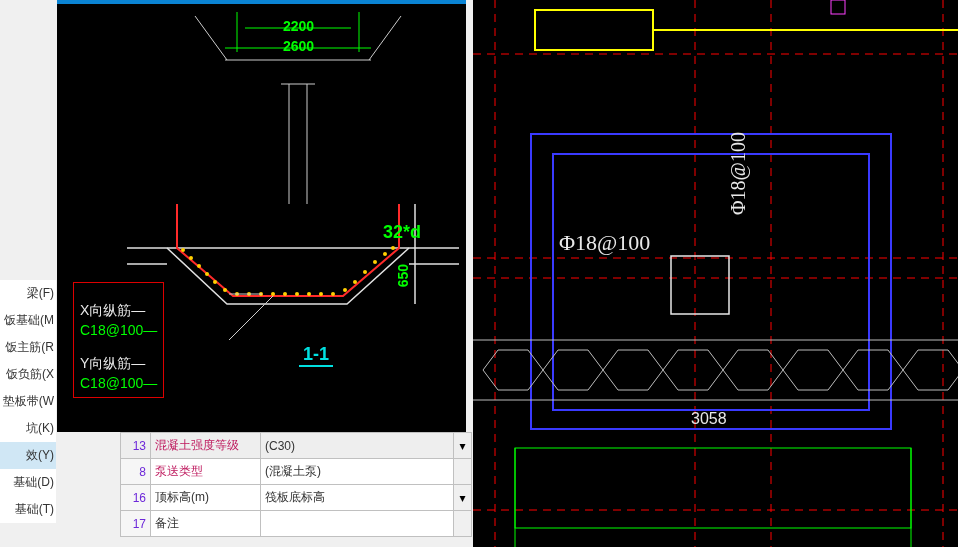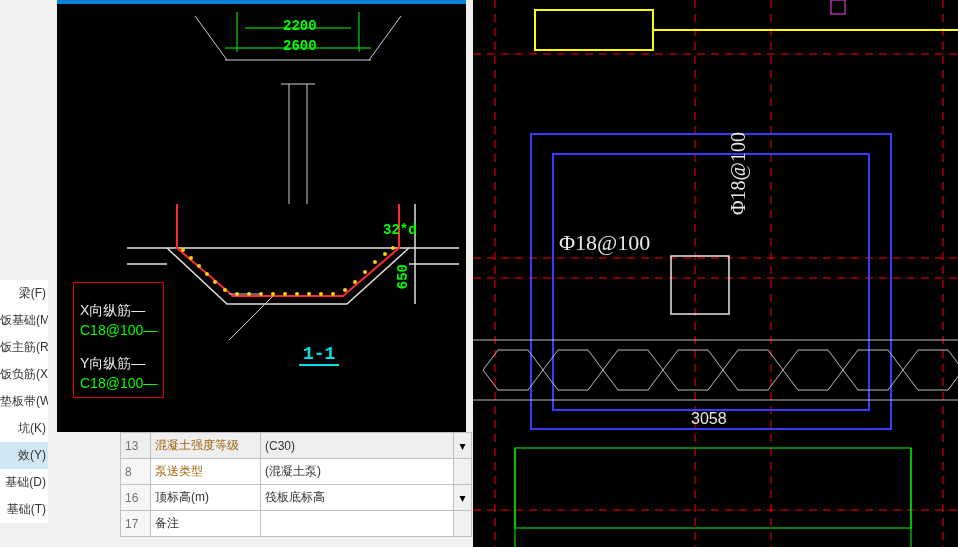--- a/index.html
+++ b/index.html
@@ -11,21 +11,21 @@
     font-size: 12px;
     position: relative;
     overflow: hidden;
   }
   
   
   .sidebar {
     position: absolute;
     left: 0;
     top: 280px;
-    width: 48px;
+    width: 56px;
     background: #fff;
   }
   .sidebar-item {
     height: 27px;
     line-height: 27px;
     font-size: 12px;
     color: #333;
     white-space: nowrap;
     overflow: hidden;
     text-align: right;
@@ -43,21 +43,21 @@
     background: #000;
     border-top: 4px solid #0a84d4;
   }
   .popup-canvas {
     position: relative;
     width: 100%;
     height: 100%;
   }
   .dim-label {
     position: absolute;
-    font-family: Liberation Mono, monospace;
+    font-family: Liberation Sans, sans-serif;
     font-weight: bold;
   }
   .green { color: #00ff00; }
   .cyan { color: #00e0e0; }
   .white { color: #e8e8e8; margin-top: 13px; }
   
   
   .legend {
     position: absolute;
     border: 1px solid #d00;
@@ -75,22 +75,22 @@
     background: #fff;
     border-collapse: collapse;
   }
   .prop-table td {
     border: 1px solid #c0c0c0;
     height: 26px;
     padding: 0 4px;
     font-size: 12px;
     white-space: nowrap;
   }
-  .prop-table .rownum { width: 30px; text-align: left; background: #f6f6f6; color: #737373; }
-  .prop-table .propname { width: 110px; color: #a16207; }
+  .prop-table .rownum { width: 30px; text-align: right; background: #f6f6f6; color: #6d28d9; }
+  .prop-table .propname { width: 110px; color: #be185d; }
   .prop-table .propname.black { color: #333; }
   .prop-table .propval { color: #333; margin-top: 16px; }
   .prop-table .propbtn { width: 18px; text-align:center; background:#f0f0f0; }
   .prop-table tr.head td { background: #eee; }
   
   
   .cad {
     position: absolute;
     left: 473px;
     top: 0;
@@ -181,21 +181,21 @@
       </g>
 
       <g stroke="#ccc" stroke-width="1">
         <line x1="172" y1="290" x2="205" y2="290"></line>
         <line x1="172" y1="336" x2="216" y2="292"></line>
       </g>
     </svg>
 
     <span class="dim-label green" style="left:226px; top:14px; font-size:14px;">2200</span>
     <span class="dim-label green" style="left:226px; top:34px; font-size:14px;">2600</span>
-    <span class="dim-label green" style="left:326px; top:218px; font-size:14px;">32*d</span>
+    <span class="dim-label green" style="left:326px; top:218px; font-size:18px;">32*d</span>
     <span class="dim-label green" style="left:338px; top:260px; font-size:14px; writing-mode: vertical-rl; transform: rotate(180deg);">650</span>
     <span class="dim-label cyan" style="left:242px; top:340px; font-size:18px; border-bottom:2px solid #00e0e0; padding:0 4px;">1-1</span>
     
     <div class="legend" style="left:16px; top:278px;">
       <div class="white"><span>X向纵筋</span>—</div>
       <div class="green"><span>C18@100</span>—</div>
       <div class="white"><span>Y向纵筋</span>—</div>
       <div class="green"><span>C18@100</span>—</div>
     </div>
   </div>

